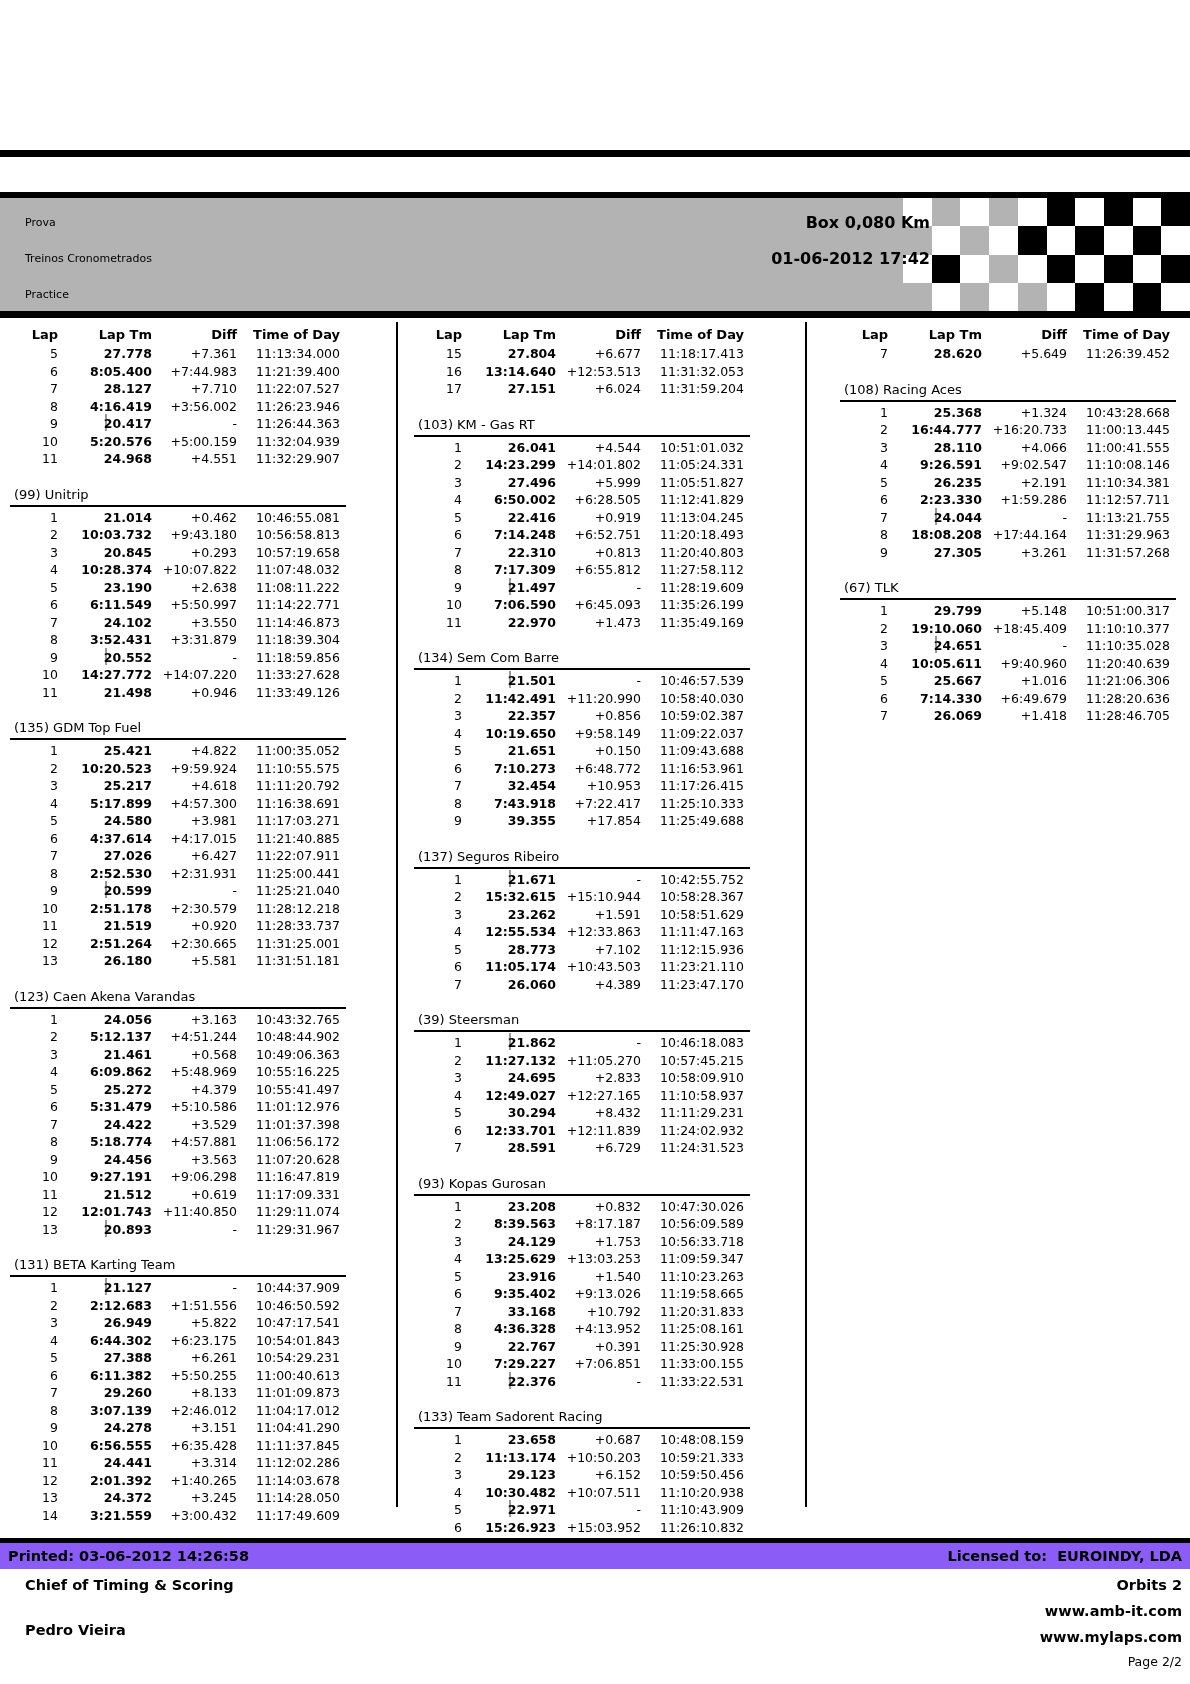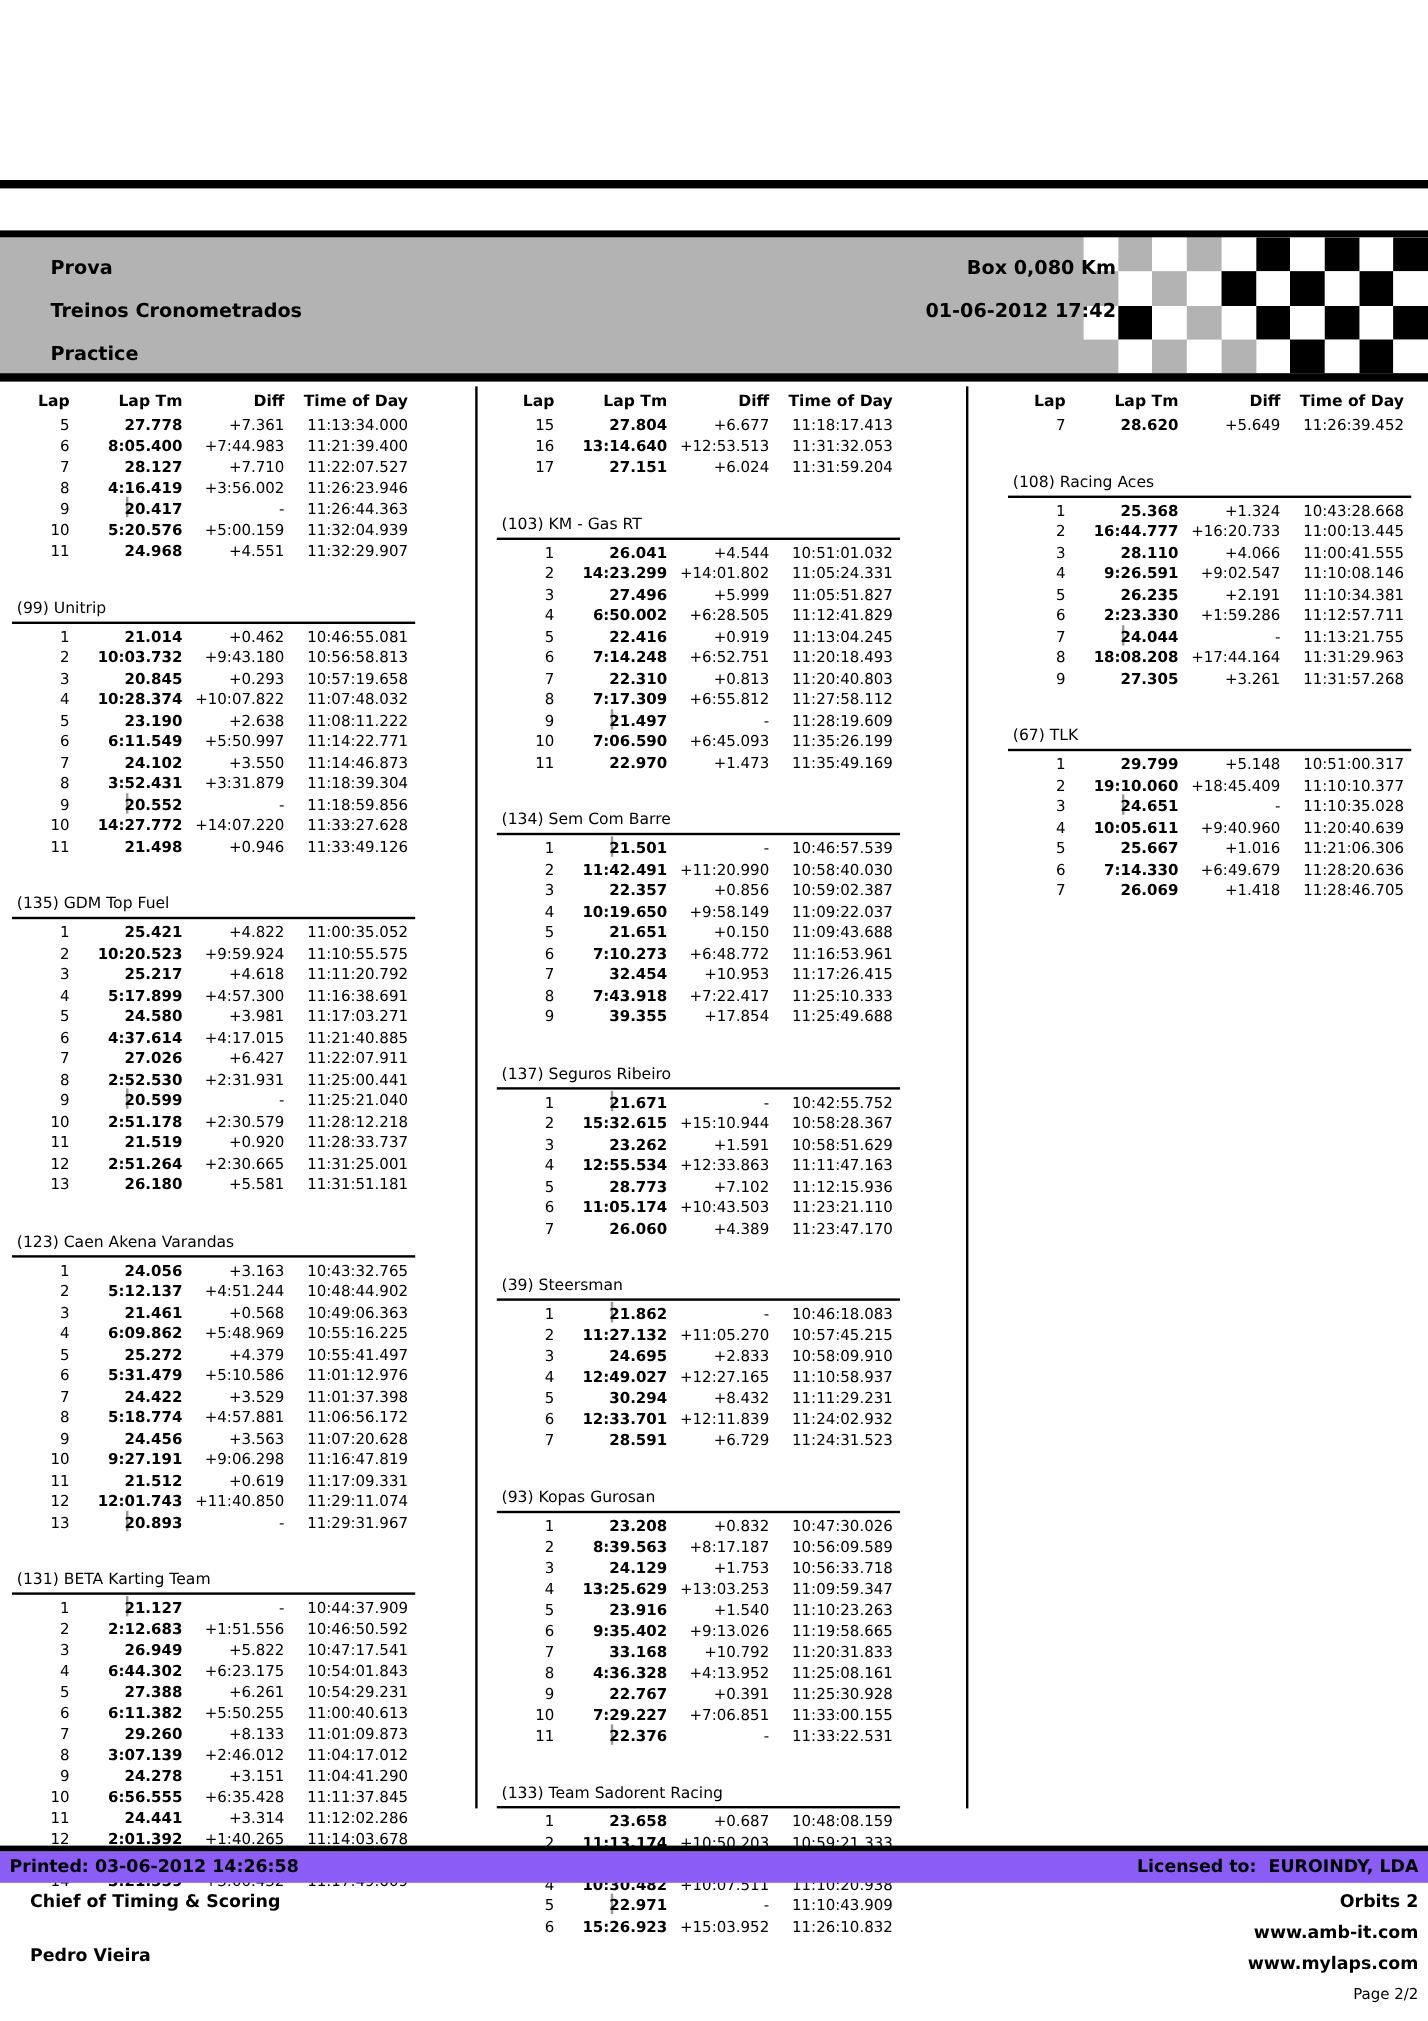--- a/index.html
+++ b/index.html
@@ -1,38 +1,38 @@
 <!DOCTYPE html>
 <html><head>
 <meta charset="utf-8">
 <style>
   html,body{margin:0;padding:0;background:#fff;}
   .page{position:relative;width:1190px;height:1684px;background:#fff;
         font-family:"DejaVu Sans","Liberation Sans",sans-serif;color:#000;overflow:hidden;}
   .bar{position:absolute;left:0;width:1190px;background:#000;}
   .title{position:absolute;left:6px;top:158px;font-size:25px;font-weight:bold;line-height:34px;margin-top:36px;}
   .meta{position:absolute;left:0;top:198px;width:1190px;height:113px;background:#b3b3b3;}
-  .meta-left{position:absolute;left:25px;top:7px;font-size:16px;font-weight:bold;margin-left:17px;}
+  .meta-left{position:absolute;left:25px;top:7px;font-size:11px;font-weight:normal;}
   .meta-left div{height:36px;line-height:36px;}
   .meta-right{position:absolute;right:260px;top:7px;font-size:16px;font-weight:bold;text-align:right;}
   .meta-right div{height:36px;line-height:36px;margin-left:32px;}
   .checker{position:absolute;right:0;top:0;width:287px;height:113px;display:grid;
            grid-template-columns:repeat(10,1fr);grid-template-rows:repeat(4,1fr);}
   .vsep{position:absolute;top:322px;width:2px;height:1185px;background:#000;}
   .tcol{position:absolute;top:323px;width:336px;font-size:12.5px;}
   .thead{display:grid;grid-template-columns:48px 94px 88px 106px;height:22px;align-items:center;
          font-size:13px;font-weight:bold;}
   .c{text-align:right;white-space:nowrap;}
   .c2{padding-right:3px;}
   .c3{padding-right:6px;}
   .row{display:grid;grid-template-columns:48px 94px 88px 106px;height:17.5px;line-height:17.5px;}
   .row .c1{font-weight:bold;position:relative;}
   .row .c span{position:relative;}
   .best-box{position:absolute;left:3px;right:-8px;top:-1px;bottom:0;border:1px solid #999;background:#fff;}
-  .section.with-team{margin-top:30px;}
+  .section.with-team{margin-top:17px;}
   .team{height:20px;line-height:19px;padding-left:4px;border-bottom:2px solid #000;margin-bottom:2px;
         font-size:13px;white-space:nowrap;}
   .fband{position:absolute;left:0;top:1543px;width:1190px;height:26px;background:#8b5cf6;
          font-size:14.5px;font-weight:bold;line-height:26px;}
   .fprinted{position:absolute;left:8px;}
   .flicensed{position:absolute;right:8px;white-space:pre;}
   .fline{position:absolute;font-size:14.5px;font-weight:bold;line-height:20px;}
   .fleft{left:25px;}
   .fright{right:8px;text-align:right;}
   .fpage{position:absolute;right:8px;top:1653px;font-size:12.5px;line-height:18px;text-align:center;}

